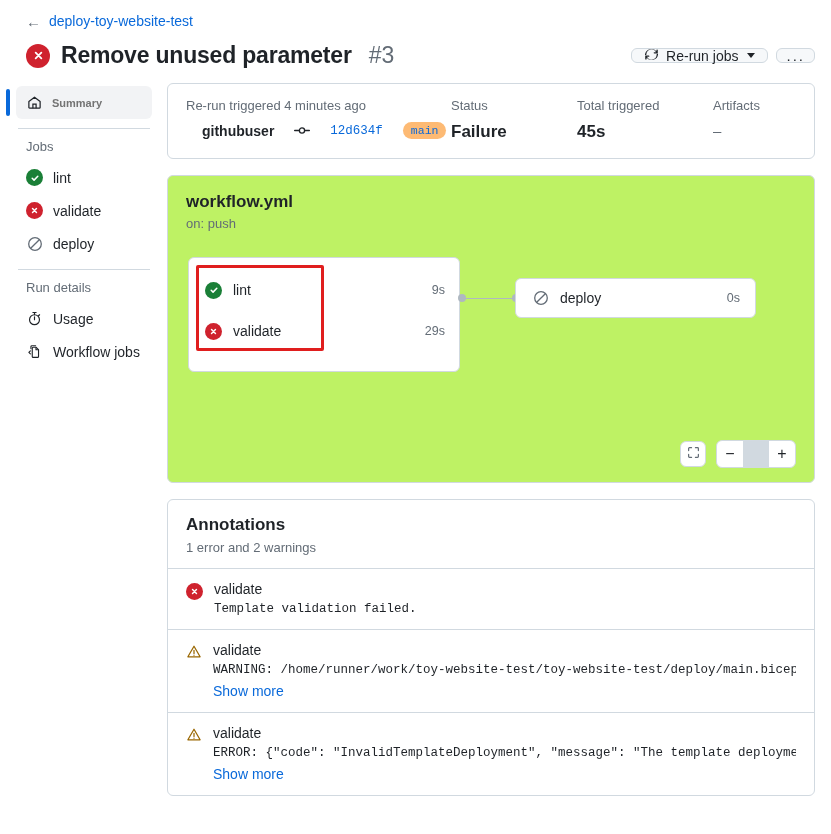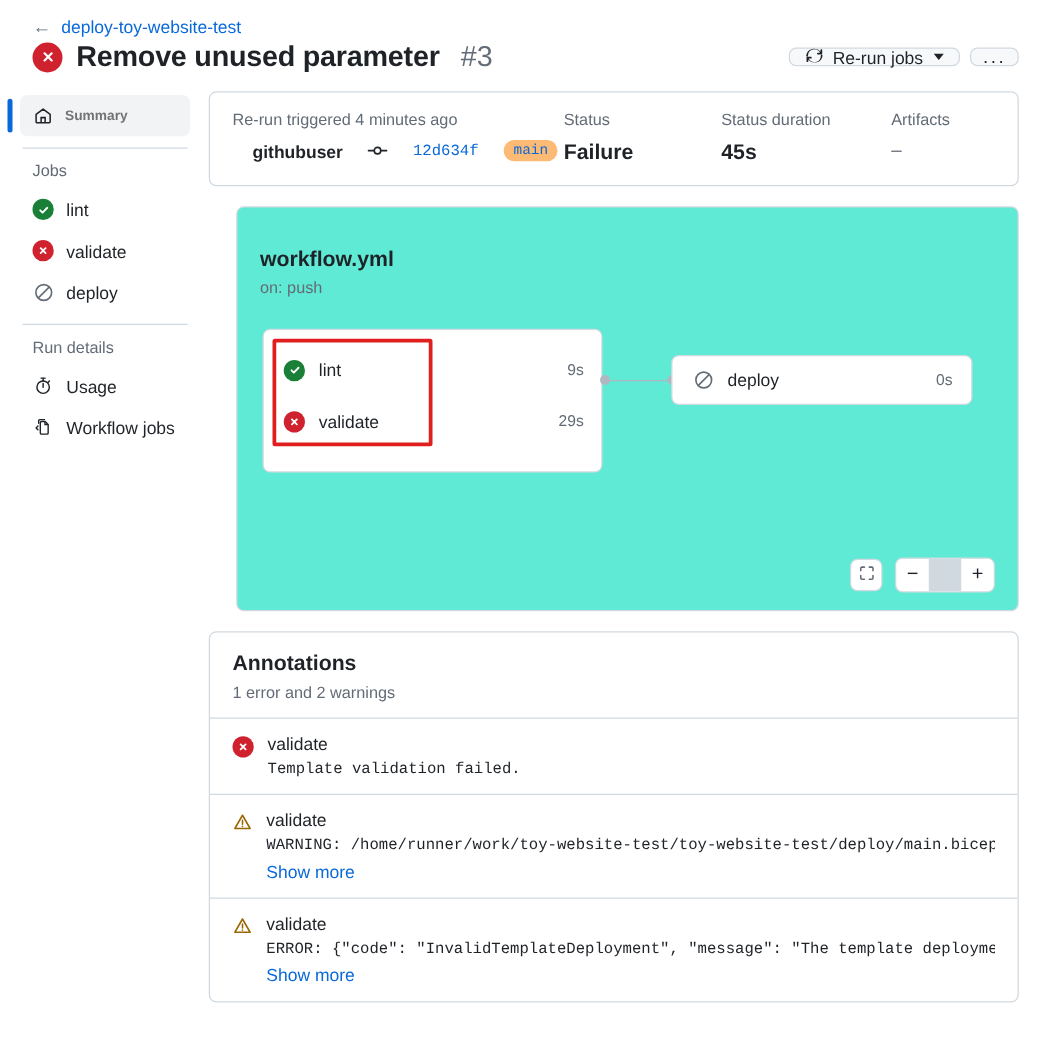--- a/index.html
+++ b/index.html
@@ -18,20 +18,21 @@
   .breadcrumb {
     display: flex; align-items: center; gap: 8px;
     font-size: 14px; color: #0969da;
     height: 22px;
   }
   .breadcrumb .back-arrow { color: #636c76; font-size: 15px; line-height: 1; }
   .breadcrumb .crumb-text { color: #0969da; }
 
   .title-row {
     display: flex; align-items: center;
+    margin-top: 10px;
     gap: 12px;
   }
   .title-left { display: flex; align-items: center; gap: 11px; flex: 1; min-width: 0; }
   .run-title {
     font-size: 23px; font-weight: bold; letter-spacing: -0.2px;
     color: #1f2328; white-space: nowrap;
   }
   .run-number { font-size: 23px; font-weight: normal; color: #636c76; margin-left: 6px; }
 
   .status-dot-fail {
@@ -117,21 +118,21 @@
   .trigger-line { display: flex; align-items: center; gap: 20px; padding-left: 16px; }
   .actor { font-size: 14px; font-weight: bold; color: #1f2328; }
   .commit-icon { color: #1f2328; display:inline-flex; align-items:center; }
   .sha { font-family: "Liberation Mono", monospace; font-size: 12.5px; color: #0969da; }
   .branch-badge {
     background: #fdba74; color: #0969da; border-radius: 10px;
     padding: 2px 8px; font-family: "Liberation Mono", monospace; font-size: 11.5px;
   }
 
   
-  .workflow-card { background: #5eead4; padding: 32px 18px 14px 18px; margin-left: 22px; }
+  .workflow-card { background: #bef264; padding: 16px 18px 14px 18px; }
   .wf-name { font-size: 17px; font-weight: bold; color: #1f2328; }
   .wf-trigger { font-size: 13px; color: #636c76; margin-top: 4px; }
   .graph-area { position: relative; height: 185px; margin-top: 18px; }
 
   .job-group {
     position: absolute; left: 2px; top: 8px;
     width: 272px; height: 115px;
     background: #ffffff; border: 1px solid #d1d9e0; border-radius: 6px;
   }
   .job-node-row {
@@ -323,21 +324,21 @@
             <span class="branch-badge">main</span>
           </div>
         </div>
 
         <div class="sum-col-status">
           <div class="sum-label">Status</div>
           <div class="sum-value">Failure</div>
         </div>
 
         <div class="sum-col-duration">
-          <div class="sum-label">Status duration</div>
+          <div class="sum-label">Total triggered</div>
           <div class="sum-value">45s</div>
         </div>
 
         <div class="sum-col-artifacts">
           <div class="sum-label">Artifacts</div>
           <div class="sum-value sum-value-dash">–</div>
         </div>
       </div>
     </div>
 

